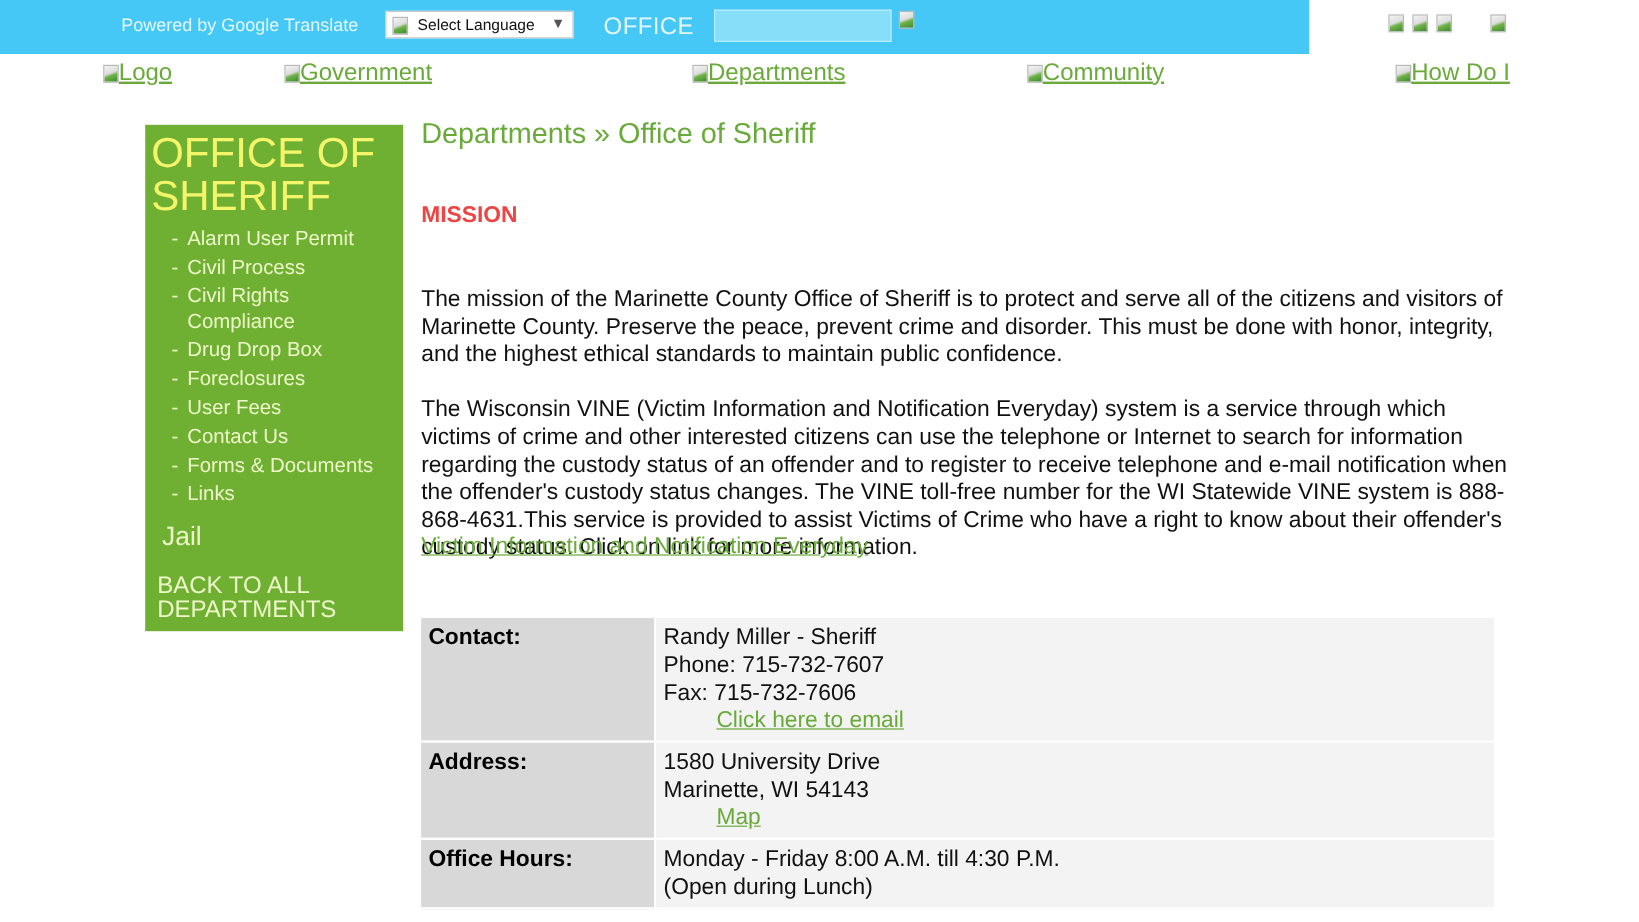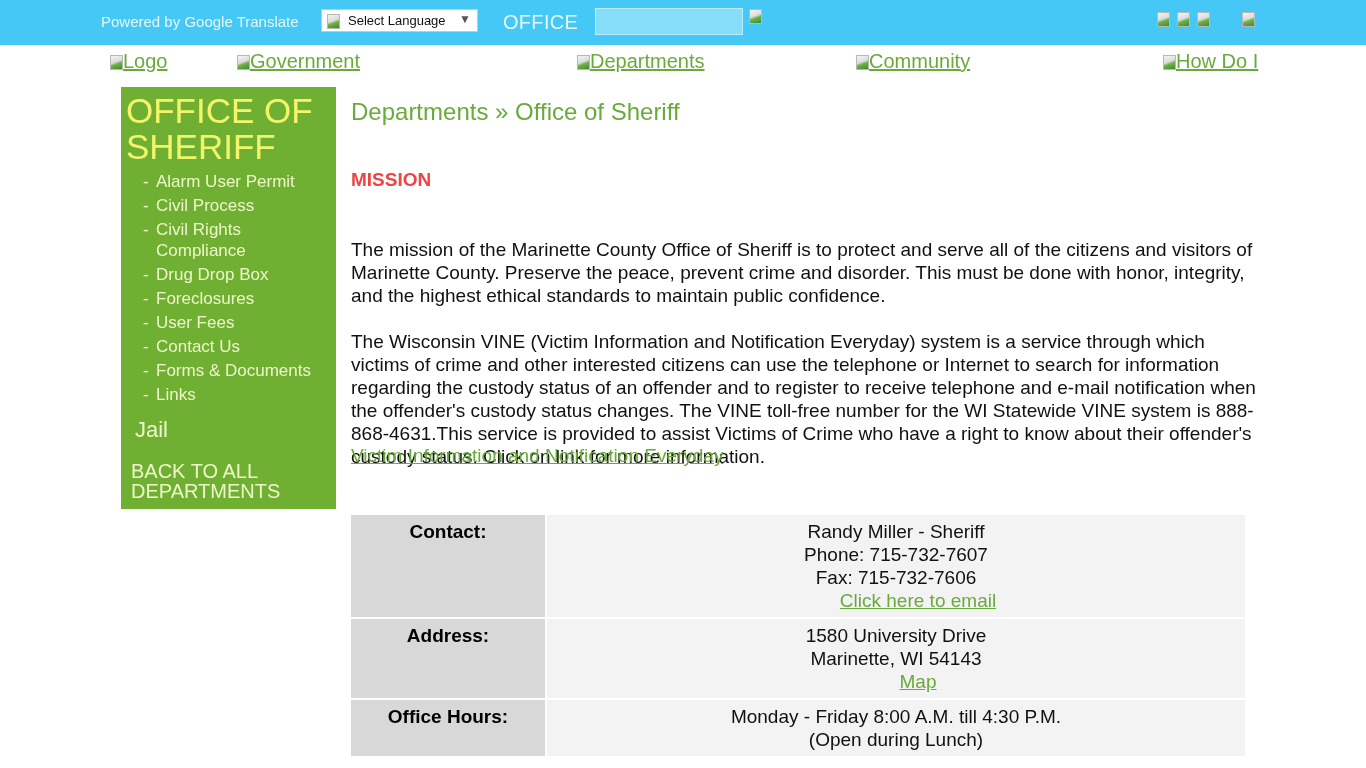--- a/index.html
+++ b/index.html
@@ -1,56 +1,56 @@
 <!DOCTYPE html>
 <html><head>
   <meta charset="utf-8">
   <style>
     * { box-sizing: border-box; margin: 0; padding: 0; }
     html, body { width: 1366px; height: 768px; overflow: hidden; background: #ffffff; font-family: "Liberation Sans", sans-serif; }
 
     
-    .topbar { position: absolute; left: 0; top: 0; width: 1366px; height: 45px; background: #45c8f5; }
+    .topbar { position: absolute; left: 0; top: 0; width: 1091px; height: 45px; background: #45c8f5; }
     .powered { position: absolute; left: 101px; top: 13px; font-size: 15px; color: #e6f7fd; }
     .lang-select { position: absolute; left: 321px; top: 9px; width: 157px; height: 23px; background: #ffffff; border: 1px solid #c8c8c8; display: flex; align-items: center; font-size: 13px; color: #111; text-align: center; }
     .lang-select .broken { width: 16px; height: 16px; margin: 0 6px 0 4px; position: relative; }
     .lang-select .caret { position: absolute; right: 6px; top: 2px; font-size: 12px; color: #555; }
     .search-label { position: absolute; left: 503px; top: 11px; font-size: 20px; color: #e6f7fd; letter-spacing: 0.3px; }
     .search-input { position: absolute; left: 595px; top: 8px; width: 148px; height: 27px; background: #86def8; border: 1px solid #b9ecfb; outline: none; }
     .search-btn { position: absolute; left: 748px; top: 8px; width: 22px; height: 26px; }
     .social { position: absolute; top: 11px; width: 20px; height: 22px; }
 
     
     .bimg { display: inline-block; width: 14px; height: 16px; position: relative; vertical-align: -2px; }
     .bimg::before { content: ""; position: absolute; left: 1px; top: 1px; width: 11px; height: 13px; background: linear-gradient(160deg, #f4f4f4 0%, #dcdcdc 45%, #6fb24a 60%, #3d8c2a 100%); border: 1px solid #b8b8b8; }
 
     
     .nav { position: absolute; top: 48px; left: 0; width: 1366px; height: 28px; }
     .nav a { position: absolute; top: 2px; font-size: 20px; color: #6aaa3a; text-decoration: underline; white-space: nowrap; }
 
     
-    .sidebar { position: absolute; left: 121px; top: 87px; width: 215px; height: 422px; background: #6fb033; }
+    .sidebar { position: absolute; left: 121px; top: 104px; width: 215px; height: 422px; background: #6fb033; }
     .side-title { position: absolute; left: 5px; top: 6px; font-size: 35px; line-height: 36px; color: #f4f56a; }
     .side-list { position: absolute; left: 22px; top: 84px; list-style: none; }
     .side-list li { font-size: 17px; line-height: 21px; color: #eef7c9; margin-bottom: 3px; display: flex; }
     .side-list li .dash { width: 13px; flex: none; }
     .side-list li a { color: #eef7c9; text-decoration: none; }
     .jail { position: absolute; left: 14px; top: 330px; font-size: 22px; color: #eef7c9; text-decoration: none; }
     .back { position: absolute; left: 10px; top: 374px; font-size: 20px; line-height: 20px; color: #eef7c9; text-decoration: none; }
 
     
     .breadcrumb { position: absolute; left: 351px; top: 98px; font-size: 24px; color: #6aaa3a; text-align: right; }
     .mission-head { position: absolute; left: 351px; top: 169px; font-size: 19px; font-weight: bold; color: #ef4444; }
     .para { position: absolute; left: 351px; width: 905px; font-size: 19px; line-height: 23px; color: #111; margin-top: 46px; }
     .p1 { top: 192px; }
     .p2 { top: 284px; }
     .vine-link { position: absolute; left: 351px; top: 445px; font-size: 19px; color: #6aaa3a; text-decoration: underline; }
 
     
-    .info { position: absolute; left: 351px; top: 515px; width: 894px; border-collapse: separate; border-spacing: 0; text-align: center; }
+    .info { position: absolute; left: 351px; top: 515px; width: 894px; border-collapse: separate; border-spacing: 0; }
     .info td { vertical-align: top; font-size: 19px; line-height: 23px; padding: 5px 6px; border-bottom: 2px solid #ffffff; }
     .info td.k { width: 196px; background: #d8d8d8; font-weight: bold; color: #000; border-right: 2px solid #ffffff; }
     .info td.v { background: #f3f3f3; color: #111; }
     .info a { color: #6aaa3a; text-decoration: underline; margin-left: 44px; }
   </style>
 </head>
 <body>
 
 <div class="topbar">
   <span class="powered">Powered by Google Translate</span>
@@ -64,21 +64,21 @@
   <span class="search-btn">
     <span class="bimg"></span>
   </span>
   <span class="social" style="left:1156px"><span class="bimg"></span></span>
   <span class="social" style="left:1176px"><span class="bimg"></span></span>
   <span class="social" style="left:1196px"><span class="bimg"></span></span>
   <span class="social" style="left:1241px"><span class="bimg"></span></span>
 </div>
 
 <div class="nav">
-  <a style="left:109px" href="#"><span class="bimg"></span><span>Logo</span></a>
+  <a style="left:85px" href="#"><span class="bimg"></span><span>Logo</span></a>
   <a style="left:236px" href="#"><span class="bimg"></span><span>Government</span></a>
   <a style="left:576px" href="#"><span class="bimg"></span><span>Departments</span></a>
   <a style="left:855px" href="#"><span class="bimg"></span><span>Community</span></a>
   <a style="left:1162px" href="#"><span class="bimg"></span><span>How Do I</span></a>
 </div>
 
 <div class="sidebar">
   <div class="side-title">
     <div>OFFICE OF</div>
     <div>SHERIFF</div>

